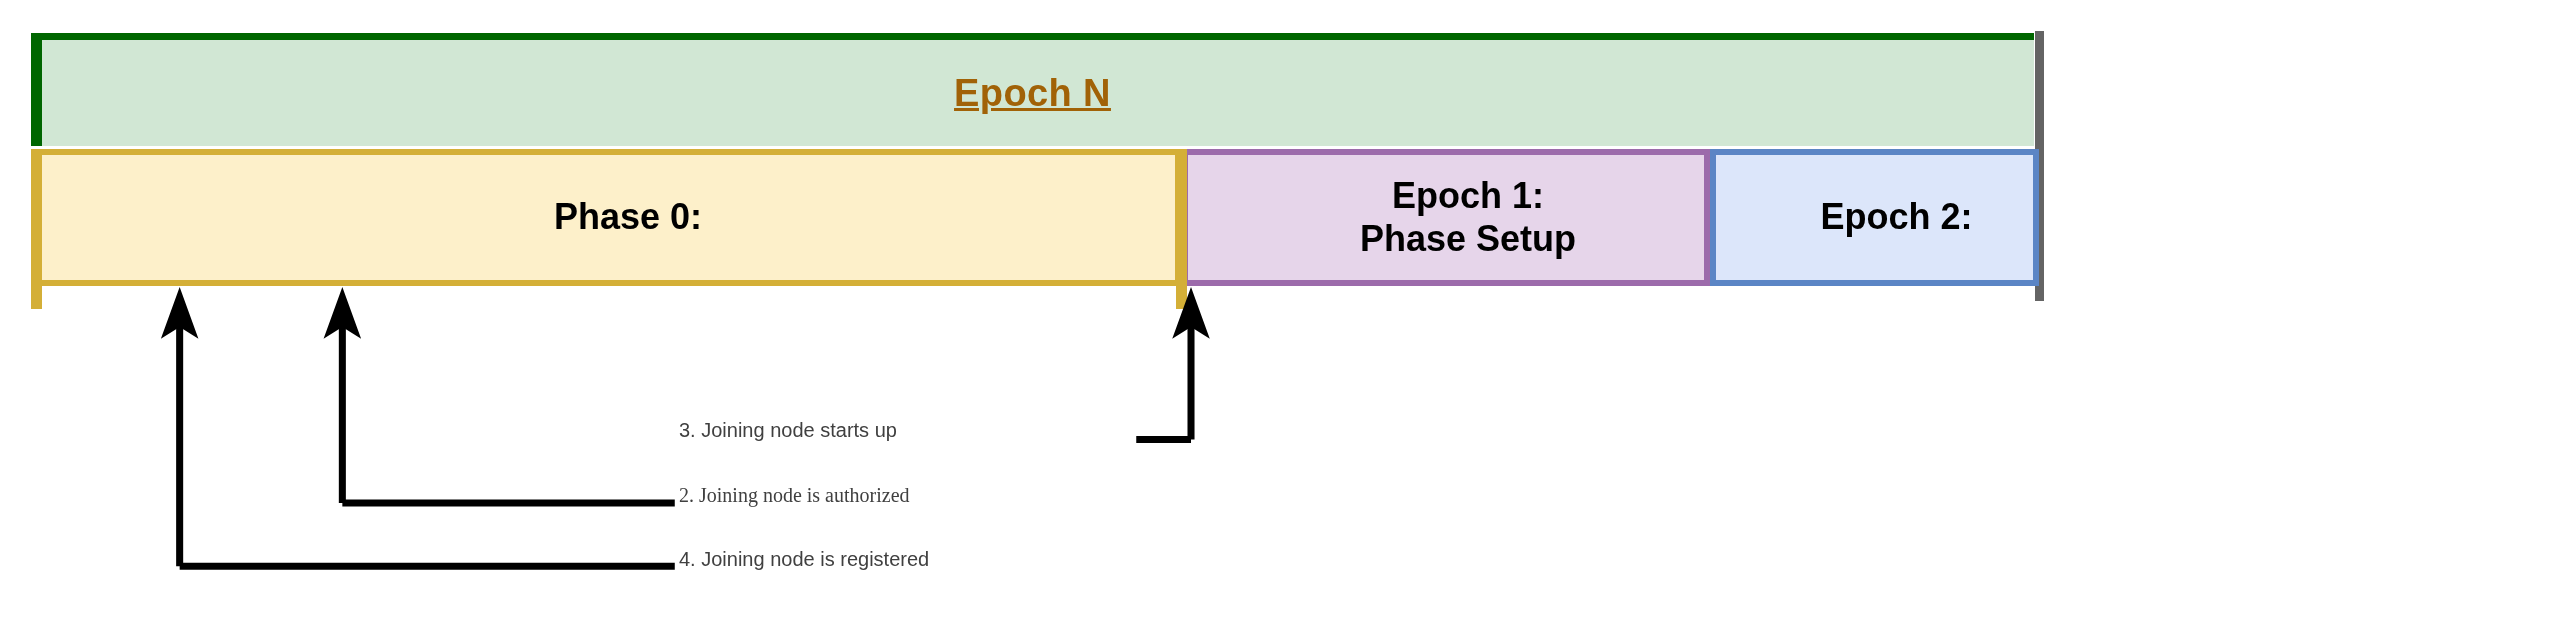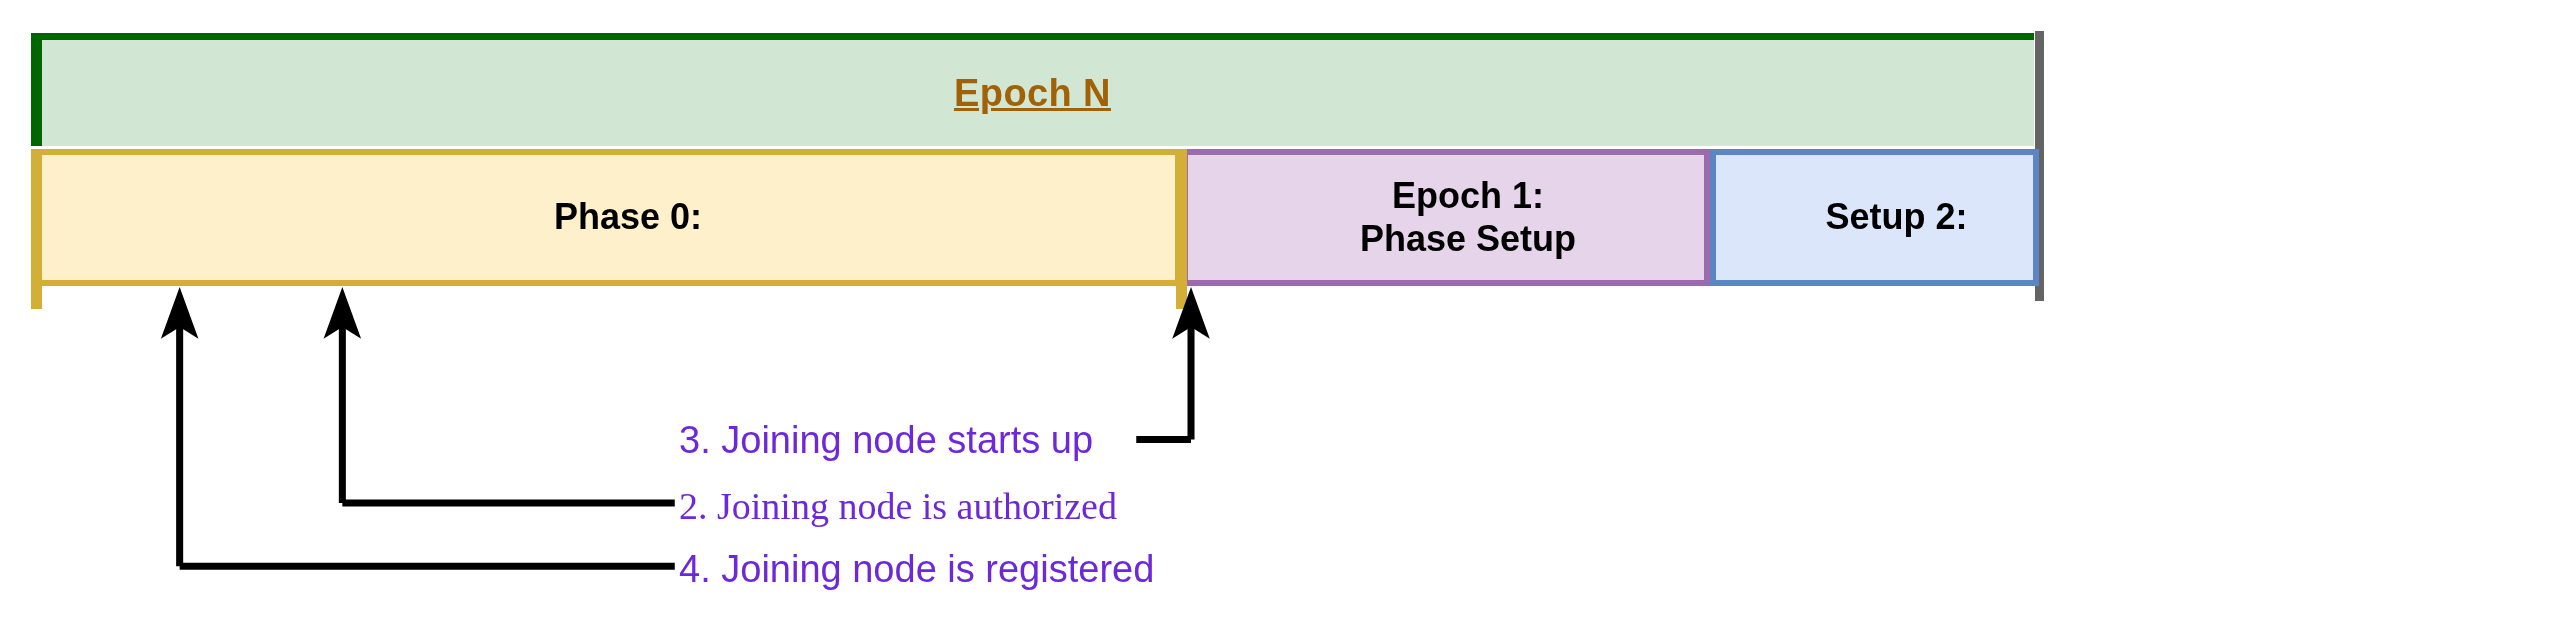--- a/index.html
+++ b/index.html
@@ -128,22 +128,22 @@
   #annotations {
     position: absolute;
     left: 0;
     top: 0;
     width: 2576px;
     height: 632px;
     pointer-events: none;
   }
   .callout-label {
     position: absolute;
-    font-size: 38px;
-    color: #6d28d9;
+    font-size: 20px;
+    color: #404040;
     white-space: nowrap;
     font-family: "Liberation Sans", sans-serif;
   }
   #label-3 { left: 679px; top: 419px; }
   #label-2 { left: 679px; top: 484px; font-family: Liberation Serif, serif; }
   #label-1 { left: 679px; top: 548px; }
 </style>
 </head>
 <body>
 
@@ -161,21 +161,21 @@
   <div class="phase-box" id="phase-0">
     <span>Phase 0:</span>
   </div>
 
   <div class="phase-box" id="phase-1">
     <span>Epoch 1:</span>
     <span>Phase Setup</span>
   </div>
 
   <div class="phase-box" id="phase-2">
-    <span>Setup 2:</span>
+    <span>Epoch 2:</span>
   </div>
 
   <div class="phase-tick" id="tick-start"></div>
   <div class="phase-tick" id="tick-mid"></div>
 
   <svg id="annotations" viewBox="0 0 3292 808">
 
     <g>
       <path d="M 229 724 L 229 396" stroke="#000000" stroke-width="9" fill="none"></path>
       <path d="M 229 724 L 862 724" stroke="#000000" stroke-width="9" fill="none"></path>

